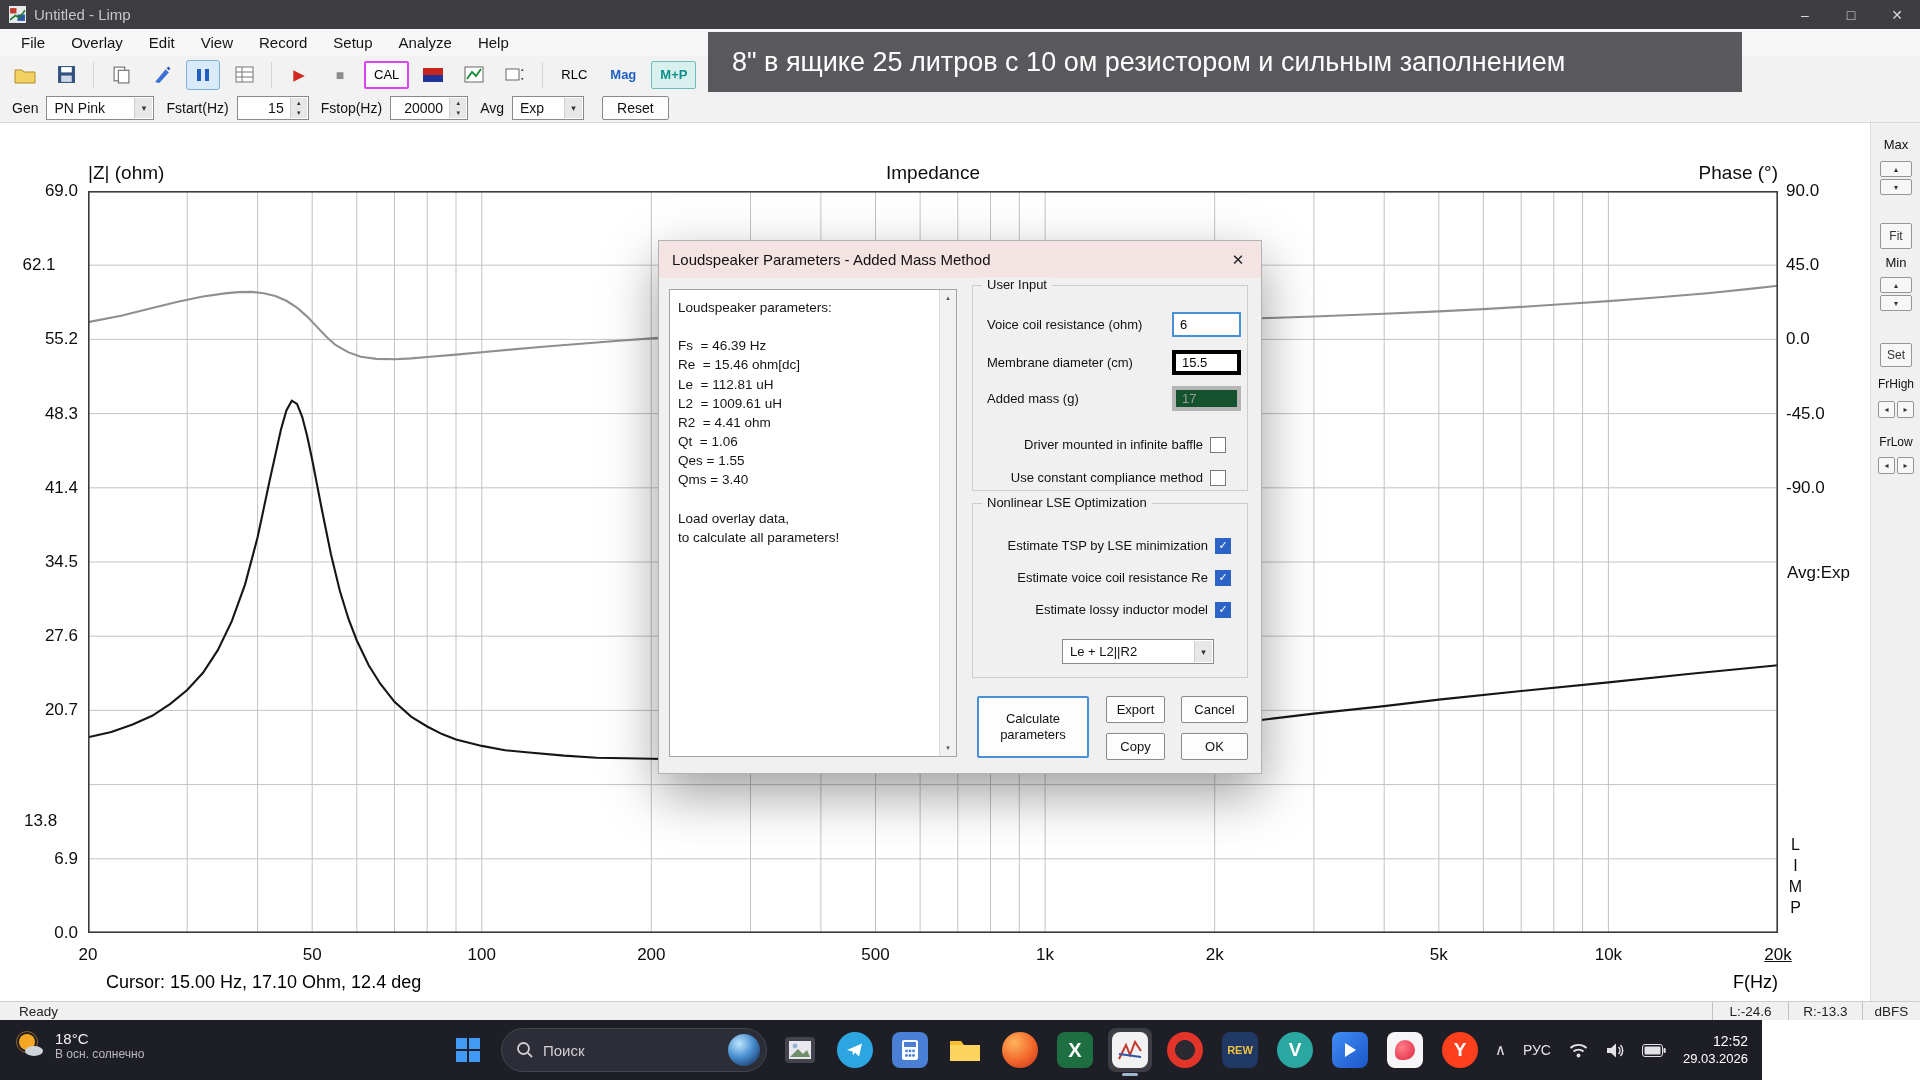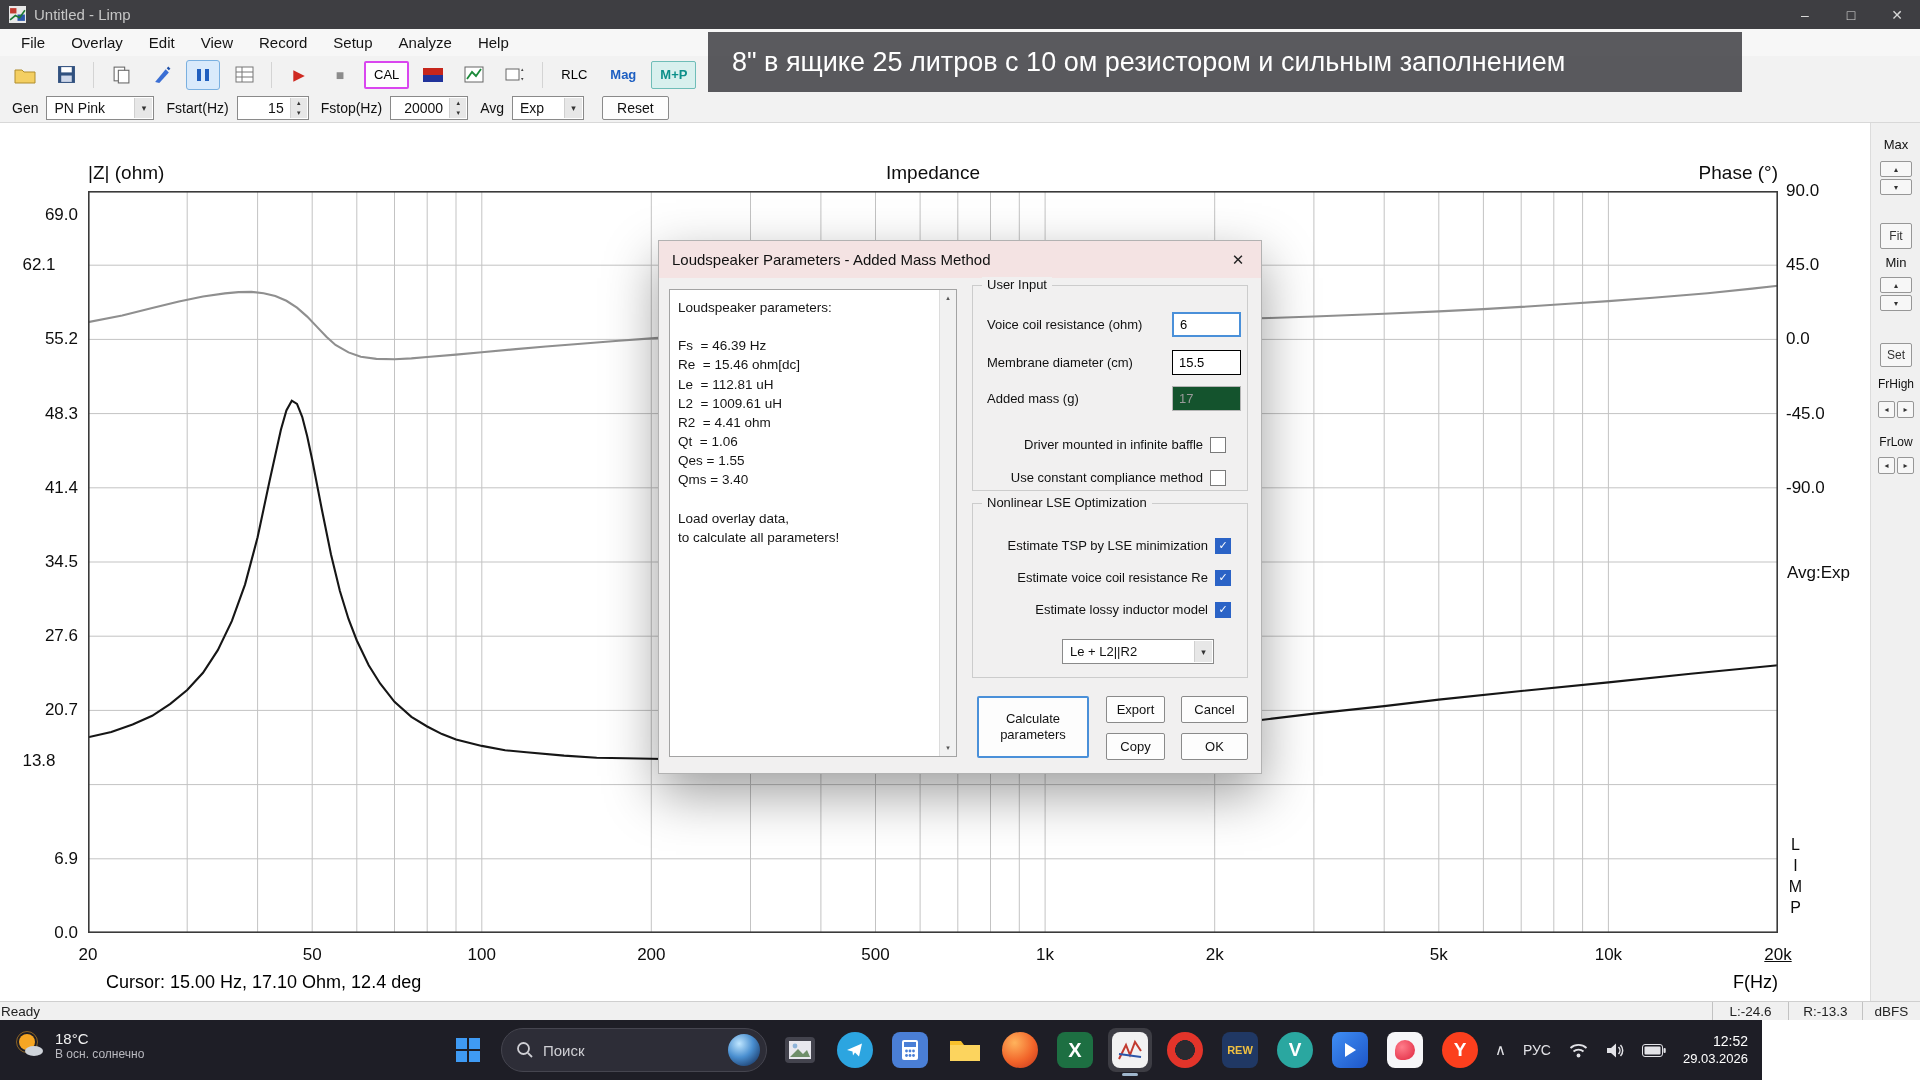--- a/index.html
+++ b/index.html
@@ -61,21 +61,21 @@
   .dlg-title{height:37px;background:#f4e3e3;display:flex;align-items:center;padding-left:13px;font-size:15px}
   .dlg-close{margin-left:auto;width:46px;height:100%;display:flex;align-items:center;justify-content:center;font-size:15px;color:#222}
   .params-box{position:absolute;left:10px;top:48px;width:288px;height:468px;background:#fff;border:1px solid #a3a3a3}
   .params-text{position:absolute;left:8px;top:8px;right:24px;white-space:pre;font-size:13.5px;line-height:1.42;color:#151515}
   .pscroll{position:absolute;right:0;top:0;bottom:0;width:17px;background:#f1f1f1;border-left:1px solid #dcdcdc}
   .pscroll .sb{position:absolute;left:0;width:16px;height:16px;display:flex;align-items:center;justify-content:center;font-size:7px;color:#555;background:#f1f1f1}
   .group{position:absolute;left:313px;width:276px;border:1px solid #cccccc}
   .legend{position:absolute;top:-9px;left:9px;background:#f1f0f0;padding:0 5px;font-size:13px}
   .frow{position:absolute;left:14px;right:6px;height:25px;display:flex;align-items:center}
   .frow .flab{flex:1}
-  .fin{width:69px;height:25px;border:1px solid #000000;background:#fff;font-size:13px;padding:0 6px;font-family:"Liberation Sans",sans-serif}
+  .fin{width:69px;height:25px;border:4px solid #000000;background:#fff;font-size:13px;padding:0 6px;font-family:"Liberation Sans",sans-serif}
   .fin.focus{border:2px solid #4a90d9}
   .fin.disabled{color:#9a9a9a;background:#14532d;border-color:#b5b5b5}
   .cbrow{position:absolute;left:10px;height:17px;display:flex;align-items:center;justify-content:flex-end;gap:7px}
   .cb{width:16px;height:16px;border:1px solid #7a7a7a;background:#fff;display:flex;align-items:center;justify-content:center;font-size:11px;color:#fff}
   .cb.on{background:#2b63c6;border-color:#2b63c6}
   .dlg-combo{position:absolute;height:25px}
   .dlg-btn{position:absolute;background:#fdfdfd;border:1px solid #8a8a8a;border-radius:2px;display:flex;align-items:center;justify-content:center;font-size:13px;text-align:center}
   .dlg-btn.primary{border:2px solid #4a90d9;line-height:1.25}
 
   
@@ -279,29 +279,29 @@
         <line x1="0" y1="667.8" x2="1690" y2="667.8"></line>
       </g>
       <polyline fill="none" stroke="#161616" stroke-width="2.1" points="0.0,546.3 23.3,540.9 44.6,533.4 64.2,524.8 82.3,512.9 99.2,499.0 115.0,481.8 129.8,459.2 143.8,430.1 157.0,393.6 169.6,346.3 181.5,290.3 192.9,238.7 198.4,219.4 203.8,209.7 209.0,212.9 214.2,225.8 219.2,245.2 224.2,268.8 233.8,318.3 243.0,363.5 251.9,400.0 260.5,428.0 268.8,449.5 280.7,474.2 292.1,492.5 306.5,510.8 323.4,525.9 339.2,535.5 354.0,543.1 368.0,548.4 393.8,554.9 417.1,559.2 438.4,561.3 476.1,564.6 508.7,566.7 537.6,567.3 563.3,567.8 617.9,568.9 662.5,568.9 732.9,567.8 787.5,565.6 869.8,561.3 957.1,554.9 1039.4,546.3 1126.7,534.5 1181.3,528.0 1225.9,522.6 1296.2,515.1 1350.8,508.6 1433.2,500.0 1520.4,491.4 1602.7,482.8 1690.0,474.2"></polyline>
       <polyline fill="none" stroke="#8f8f8f" stroke-width="2.1" points="0.0,131.1 34.2,124.5 64.2,117.1 90.9,110.5 115.0,105.5 136.9,102.4 150.5,101.1 163.4,100.9 175.6,102.2 187.3,105.0 198.4,109.8 209.0,116.6 219.2,125.6 229.0,135.9 238.4,145.8 247.5,154.0 260.5,161.4 272.8,165.7 288.4,167.9 306.5,168.2 323.4,167.4 339.2,166.0 368.0,163.6 393.8,161.3 427.9,158.1 457.9,155.5 493.0,152.7 530.7,149.7 563.3,147.4 617.9,143.6 662.5,141.0 732.9,137.8 787.5,135.9 869.8,133.6 957.1,131.7 1056.3,129.9 1126.7,128.4 1181.3,127.0 1225.9,125.5 1296.2,122.8 1350.8,120.4 1395.4,118.1 1433.2,115.9 1480.7,112.8 1520.4,110.1 1565.0,106.8 1619.6,102.2 1664.2,97.6 1690.0,94.8"></polyline>
       <rect x="0.8" y="0.8" width="1688.4" height="740.4" fill="none" stroke="#3a3a3a" stroke-width="1.6"></rect>
     </svg>
   <div class="cursor-line" style="left:106px;top:846px">Cursor: 15.00 Hz, 17.10 Ohm, 12.4 deg</div>
   <div class="cursor-line" style="left:1578px;top:846px;width:200px;text-align:right">F(Hz)</div>
   <div class="avg-exp">Avg:Exp</div>
   <div class="limp-vert">LIMP</div>
-<div class="ytick-left" style="left: 0px; top: 55px; width: 78px; text-align: right; margin-top: 24px;">69.0</div>
+<div class="ytick-left" style="left: 0px; top: 55px; width: 78px; text-align: right;">69.0</div>
     <div class="ytick-left" style="left: 0px; top: 129.2px; width: 78px; text-align: center;">62.1</div>
     <div class="ytick-left" style="left: 0px; top: 203.4px; width: 78px; text-align: right;">55.2</div>
     <div class="ytick-left" style="left: 0px; top: 277.6px; width: 78px; text-align: right;">48.3</div>
     <div class="ytick-left" style="left: 0px; top: 351.8px; width: 78px; text-align: right;">41.4</div>
     <div class="ytick-left" style="left: 0px; top: 426px; width: 78px; text-align: right;">34.5</div>
     <div class="ytick-left" style="left: 0px; top: 500.2px; width: 78px; text-align: right;">27.6</div>
     <div class="ytick-left" style="left: 0px; top: 574.4px; width: 78px; text-align: right;">20.7</div>
-    <div class="ytick-left" style="left: 0px; top: 625px; width: 78px; text-align: center;">13.8</div>
+    <div class="ytick-left" style="left: 0px; top: 685px; width: 78px; text-align: left; padding-left: 24px;">13.8</div>
     <div class="ytick-left" style="left: 0px; top: 722.8px; width: 78px; text-align: right;">6.9</div>
     <div class="ytick-left" style="left: 0px; top: 797px; width: 78px; text-align: right;">0.0</div>
     <div class="ytick-right" style="left: 1786px; top: 55px;">90.0</div>
     <div class="ytick-right" style="left: 1786px; top: 129.2px;">45.0</div>
     <div class="ytick-right" style="left: 1786px; top: 203.4px;">0.0</div>
     <div class="ytick-right" style="left: 1786px; top: 277.6px;">-45.0</div>
     <div class="ytick-right" style="left: 1786px; top: 351.8px;">-90.0</div>
     <div class="xtick" style="left: 48px; top: 819px; width: 80px; text-align: center;">20</div>
     <div class="xtick" style="left: 272.173px; top: 819px; width: 80px; text-align: center;">50</div>
     <div class="xtick" style="left: 441.753px; top: 819px; width: 80px; text-align: center;">100</div>
@@ -412,21 +412,21 @@
   </div>
 
   <div class="dlg-btn primary" style="left:318px;top:455px;width:112px;height:62px">Calculate parameters</div>
   <div class="dlg-btn" style="left:447px;top:455px;width:59px;height:27px">Export</div>
   <div class="dlg-btn" style="left:522px;top:455px;width:67px;height:27px">Cancel</div>
   <div class="dlg-btn" style="left:447px;top:492px;width:59px;height:27px">Copy</div>
   <div class="dlg-btn" style="left:522px;top:492px;width:67px;height:27px">OK</div>
 </div>
 
 <div class="statusbar">
-  <span style="padding-left:1px">Ready</span>
+  <span style="padding-left:19px">Ready</span>
   <span style="margin-left:auto"></span>
   <span class="sb-seg" style="width:76px">L:-24.6</span>
   <span class="sb-seg" style="width:74px">R:-13.3</span>
   <span class="sb-seg" style="width:58px">dBFS</span>
 </div>
 
 <div class="taskbar">
   <div class="weather">
     <svg width="34" height="34" viewBox="0 0 34 34">
         <circle cx="15" cy="14" r="8" fill="#f6a623"></circle>

